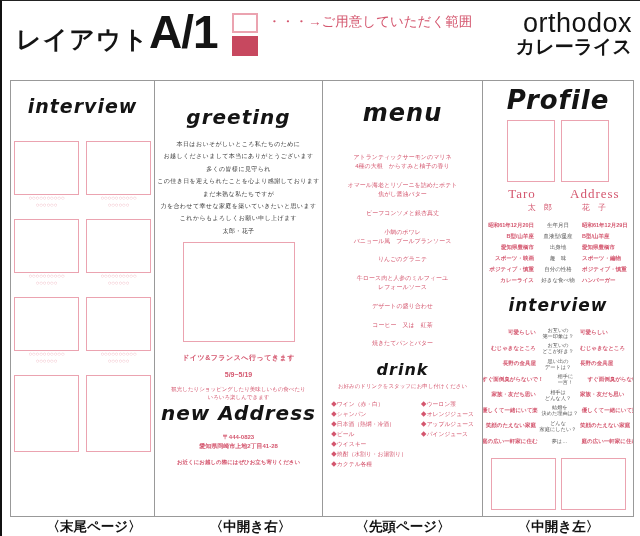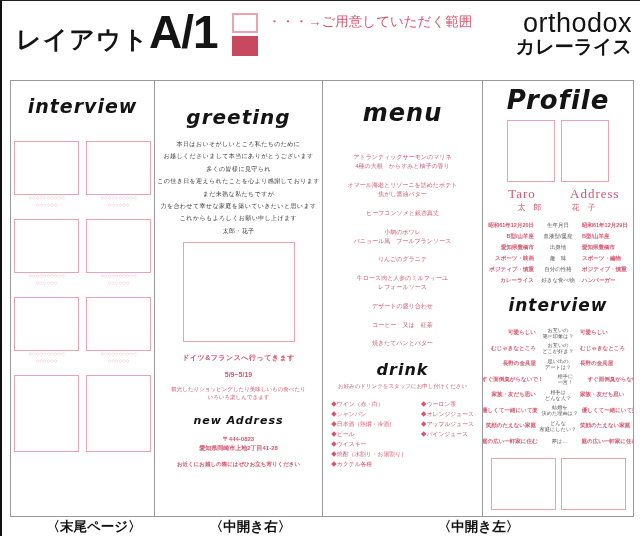--- a/index.html
+++ b/index.html
@@ -44,39 +44,39 @@
   .dots{font-size:6px;line-height:6.5px;height:6.5px;color:var(--pink-light);white-space:nowrap}
   
   .t-greet{font-size:20px;margin-top:24px}
   .greet{margin-top:9px;text-align:center;color:#333;font-size:6px}
   .gline{line-height:12.4px;letter-spacing:0.4px;white-space:nowrap}
   .bigbox{margin-top:5px;width:112px;height:100px;border:1px solid var(--pink-light)}
   .t-hm{font-size:16px;margin-top:20px}
   .hm1{margin-top:11px;font-size:7px;font-weight:bold;letter-spacing:0.5px}
   .hm2{margin-top:8px;font-size:7px;font-weight:bold}
   .hm3{margin-top:8px;font-size:5.5px;line-height:7.5px;white-space:pre-line;text-align:center}
-  .t-addr{font-size:11px;margin-top:13px}
+  .t-addr{font-size:20px;}
   .addr{margin-top:8px;font-size:6px;font-weight:bold;line-height:9px;white-space:pre-line;text-align:center}
   .addr-note{margin-top:8px;font-size:5.5px;font-weight:bold}
   
   .t-menu{font-size:24px;margin-top:18px}
   .mlist{margin-top:26px;text-align:center;color:var(--pink);font-size:6px}
   .mi{white-space:pre-line;line-height:9.2px;margin-bottom:9.5px}
   .t-drink{font-size:16px;margin-top:2px}
   .drink-note{margin-top:4px;font-size:5.5px;color:var(--pink)}
   .dcols{margin-top:9px;display:flex;gap:14px;color:var(--pink);font-size:5.8px;text-align:left;align-self:center}
   .dcols ul{list-style:none;line-height:10px;white-space:nowrap}
   
   .t-prof{font-size:26px;margin-top:4px}
   .pboxes{margin-top:5px;display:flex;gap:6px}
   .pbox{width:48px;height:62px;border:1px solid var(--pink-light)}
   .names-en{margin-top:4px;display:flex;gap:24px;font-family:"Liberation Serif",serif;font-size:13px;color:var(--pink)}
   .names-en span{width:48px;text-align:center;letter-spacing:1px}
   .names-jp{display:flex;gap:6px;font-size:8px;color:var(--pink)}
-  .names-jp span{width:48px;text-align:center;letter-spacing:3px}
+  .names-jp span{width:48px;text-align:right;letter-spacing:3px}
   .prows{margin-top:7px;width:150px}
   .prow{display:grid;grid-template-columns:1fr 42px 1fr;column-gap:3px;align-items:center;height:11px}
   .pv{font-size:5.5px;color:var(--pink);font-weight:bold;white-space:nowrap}
   .pl{justify-self:end}.pr{justify-self:start}
   .pq{font-size:5.5px;color:#555;justify-self:center;white-space:nowrap}
   .t-int{font-size:17px;margin-top:9px}
   .irows{margin-top:11px;width:152px}
   .irow{display:grid;grid-template-columns:1fr 44px 1fr;align-items:center;margin-bottom:2.5px;min-height:13px}
   .iv{font-size:5.5px;color:var(--pink);font-weight:bold;white-space:nowrap}
   .il{justify-self:end}.ir{justify-self:start}
@@ -345,16 +345,17 @@
       <div class="bboxes">
         <div class="bbox"></div>
         <div class="bbox"></div>
       </div>
     </section>
   </div>
 
   <div class="labels">
     <div class="lab l2">〈末尾ページ〉</div>
     <div class="lab l1">〈中開き右〉</div>
+    <div class="lab l3">〈先頭ページ〉</div>
     <div class="lab l4">〈中開き左〉</div>
   </div>
 
 </div>
 
 </body></html>

